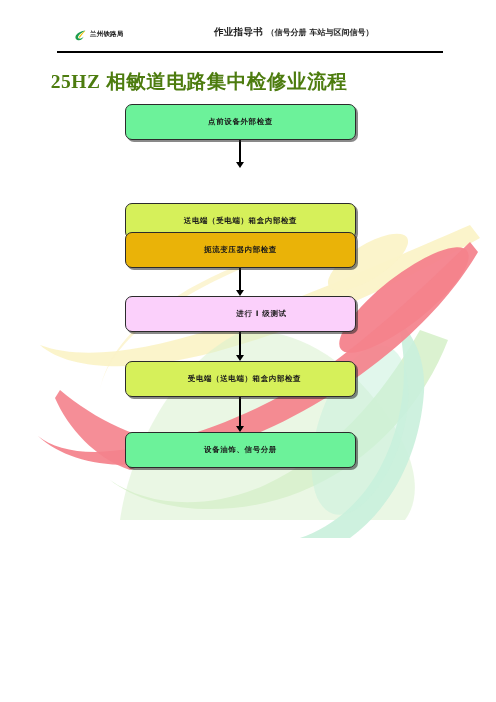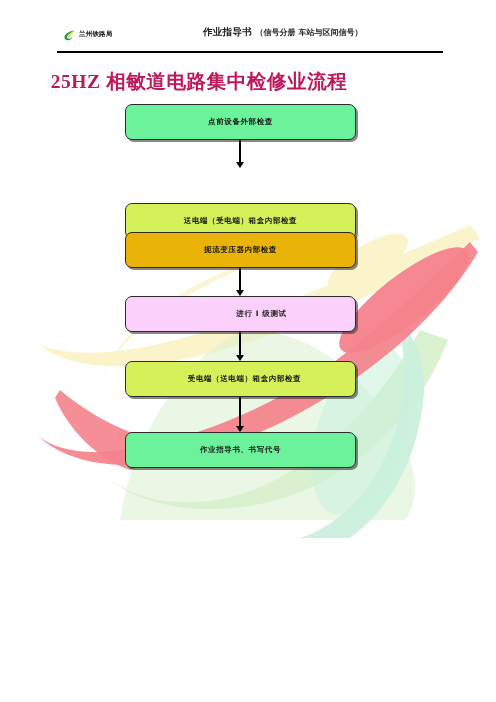--- a/index.html
+++ b/index.html
@@ -30,21 +30,21 @@
     top: 0;
     width: 496px;
     height: 702px;
     pointer-events: none;
     z-index: 1;
   }
 
   
   #header {
     position: absolute;
-    left: 63px;
+    left: 74px;
     top: 26px;
     width: 386px;
     height: 22px;
     z-index: 3;
   }
   #logo-wrap {
     position: absolute;
     left: 0;
     top: 2px;
     display: flex;
@@ -95,21 +95,21 @@
   
   #doc-title {
     position: absolute;
     left: 0;
     top: 68px;
     width: 398px;
     text-align: center;
     font-family: "Liberation Serif", "DejaVu Serif", serif;
     font-size: 19.5px;
     font-weight: bold;
-    color: #be185d;
+    color: #4d7c0f;
     letter-spacing: 0.6px;
     z-index: 3;
   }
 
   
   #flow {
     position: absolute;
     left: 0;
     top: 0;
     width: 496px;
@@ -233,17 +233,17 @@
         <span>进行 I 级测试</span>
       </div>
       <div class="connector" style="top: 332px; height: 24px;"></div>
       <div class="arrowhead" style="top: 355px; left: 236px;"></div>
       <div class="node" style="top: 361px; background: rgb(214, 240, 90); padding-left: 8px;">
         <span>受电端（送电端）箱盒内部检查</span>
       </div>
       <div class="connector" style="top: 397px; height: 30px;"></div>
       <div class="arrowhead" style="top: 426px; left: 236px;"></div>
       <div class="node" style="top: 432px; background: rgb(108, 242, 154);">
-        <span>作业指导书、书写代号</span>
+        <span>设备油饰、信号分册</span>
       </div>
     </div>
 
 </div>
 
 </body></html>

